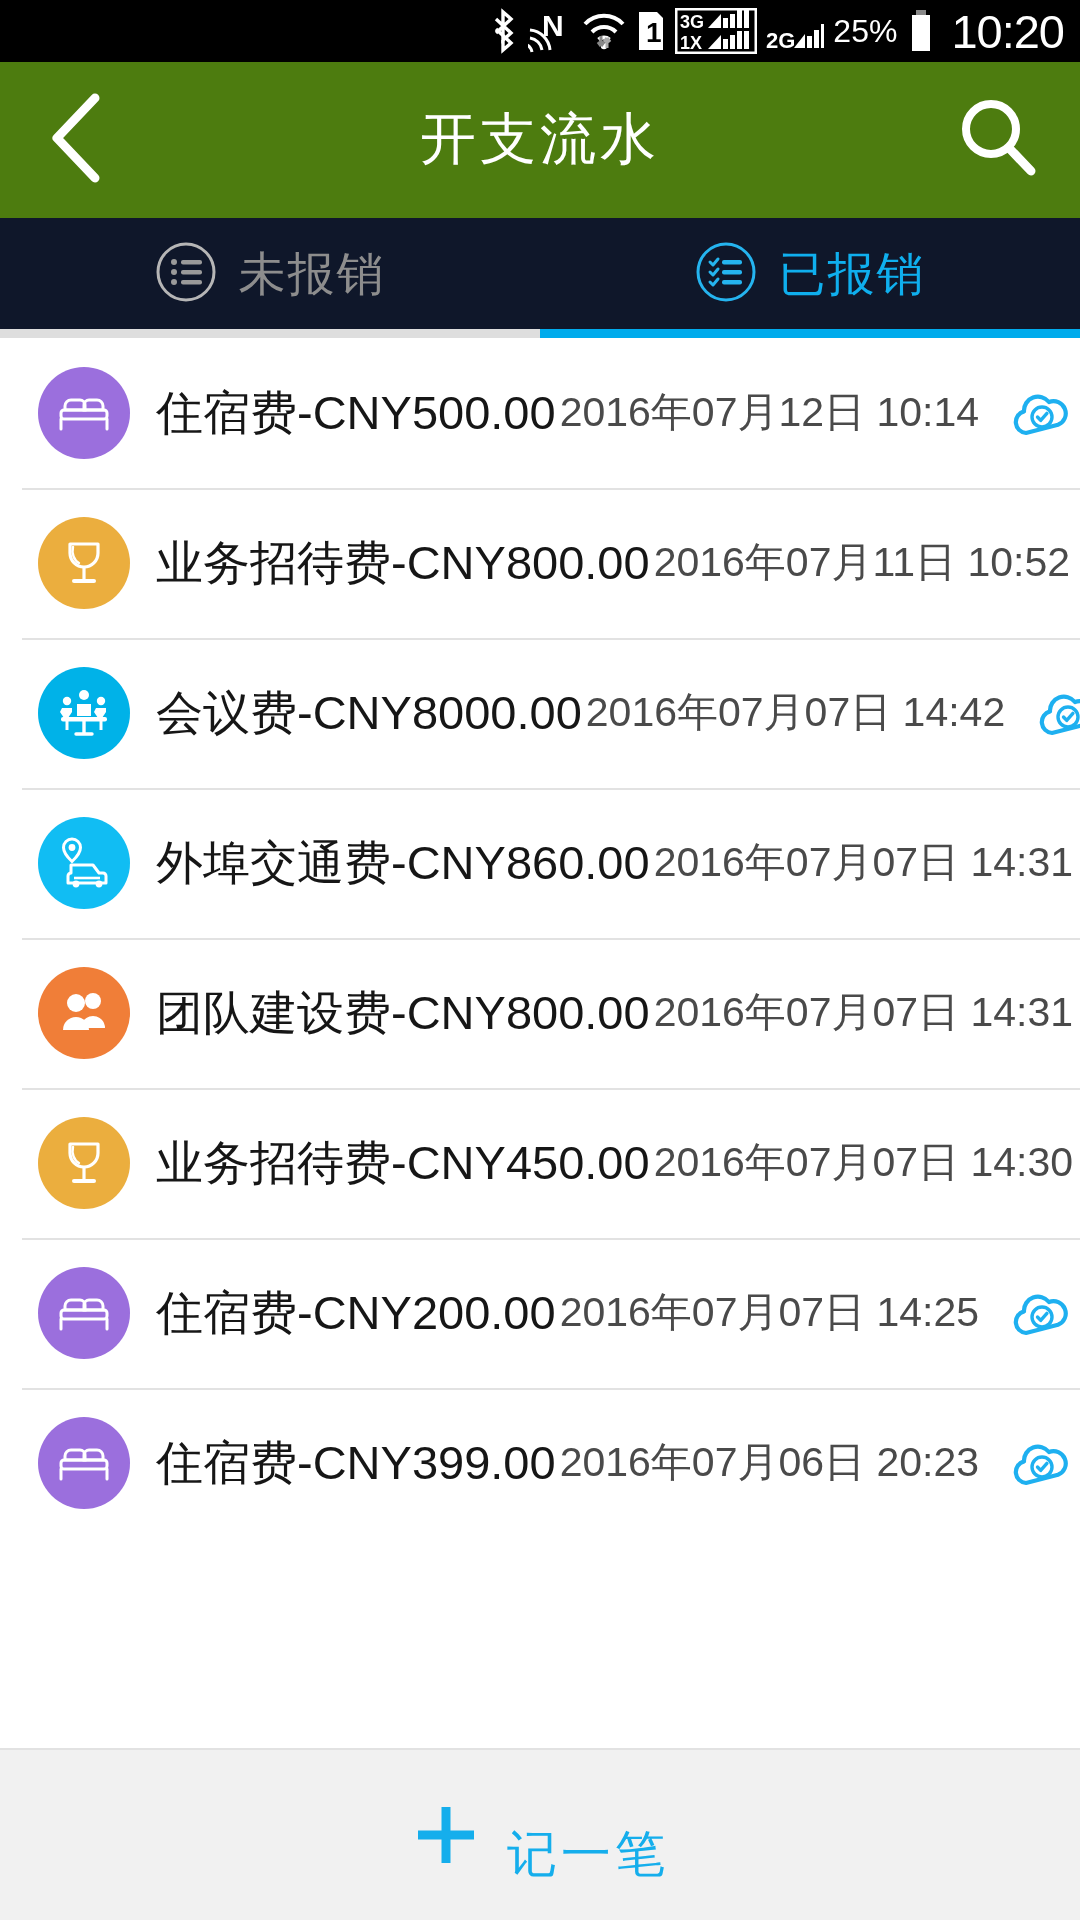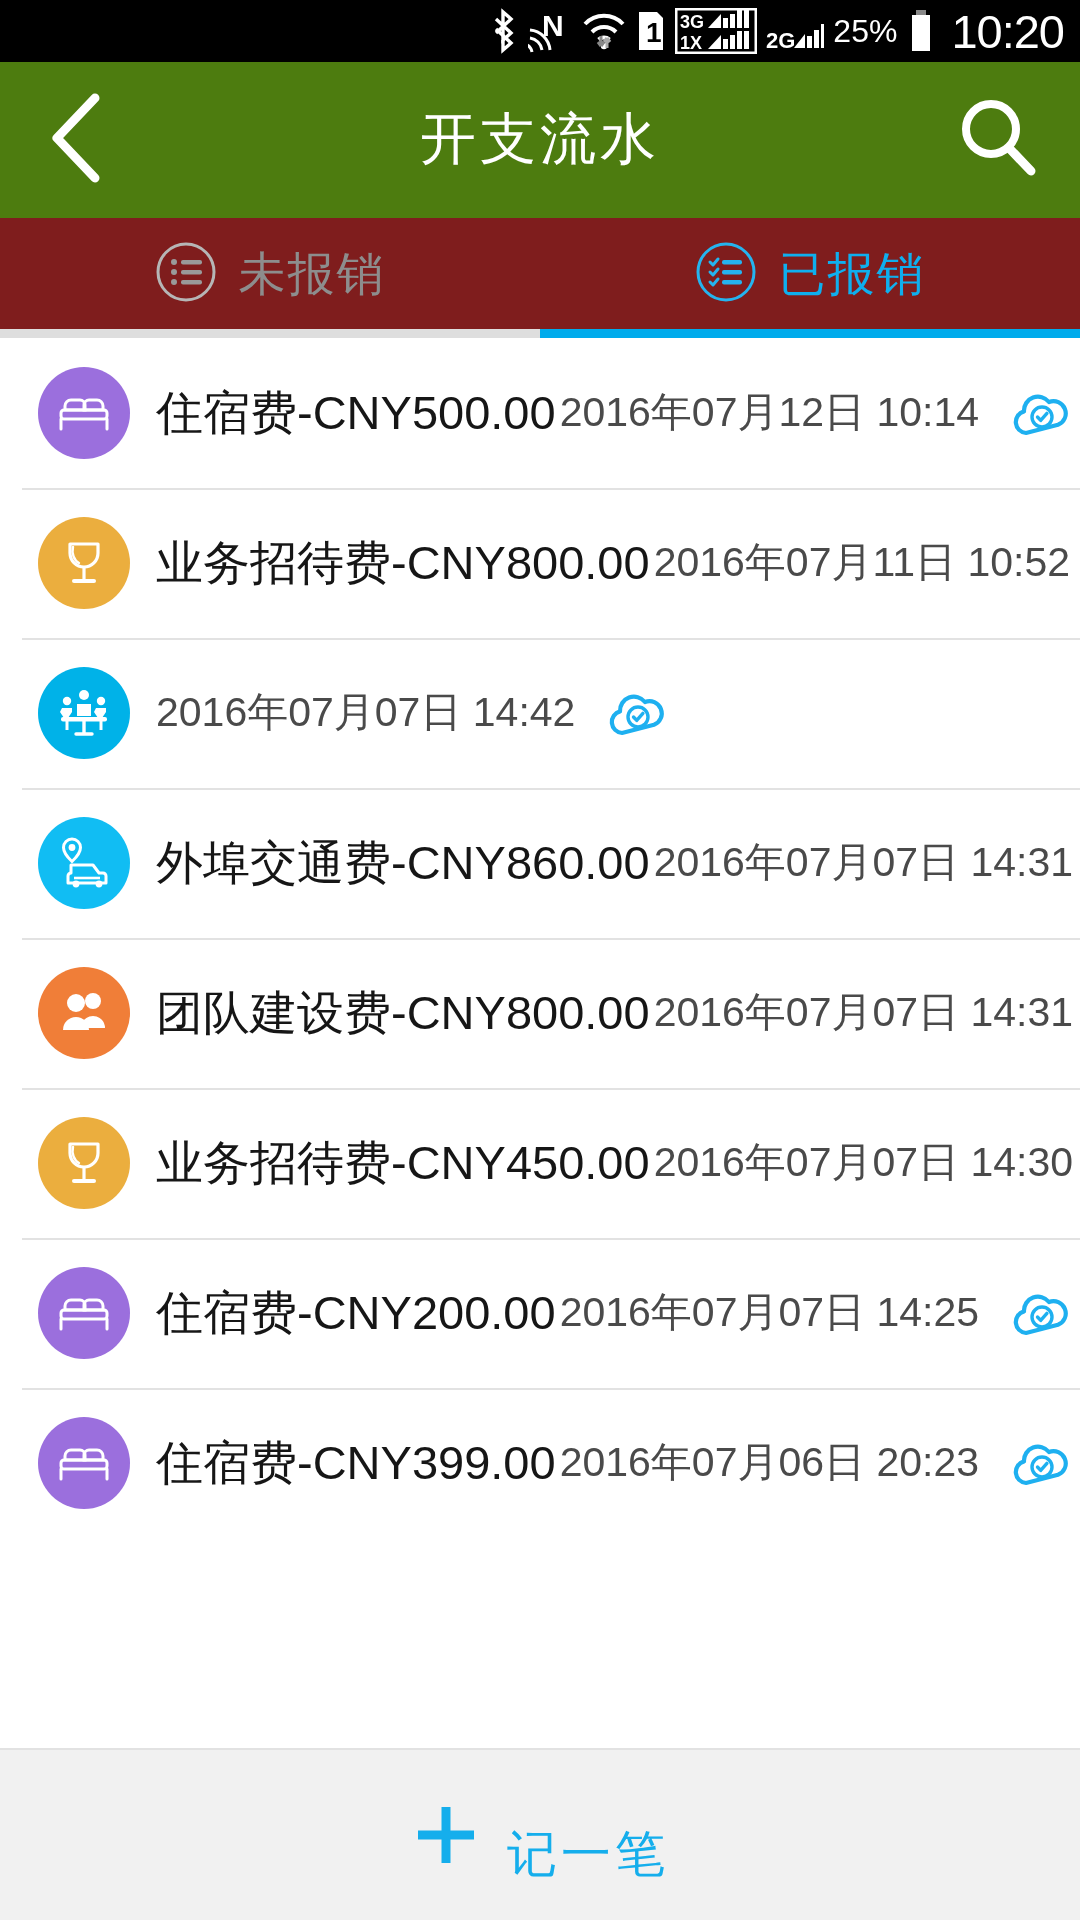--- a/index.html
+++ b/index.html
@@ -33,21 +33,21 @@
   .appbar-title {
     width:100%; text-align:center; color:#fff;
     font-size:56px; letter-spacing:4px; font-weight:400;
   }
   .search-btn {
     position:absolute; right:34px; top:50%; transform:translateY(-50%);
     width:96px; height:96px; display:flex; align-items:center; justify-content:center;
   }
 
   
-  .tabbar { flex:0 0 120px; height:120px; background:#7f1d1d; display:flex; position:relative; }
+  .tabbar { flex:0 0 120px; height:120px; background:#0f172a; display:flex; position:relative; }
   .tab {
     flex:1; display:flex; align-items:center; justify-content:center; gap:22px;
     height:112px;
   }
   .tab-label { font-size:47px; letter-spacing:2px; }
   .tab.inactive .tab-label { color:#8d8d8d; }
   .tab.active .tab-label { color:#0FAFEE; }
   .tab-underline { position:absolute; left:0; bottom:0; width:100%; height:9px; display:flex; }
   .tab-underline .seg { flex:1; }
   .seg.gray { background:#dedede; }
@@ -265,20 +265,21 @@
             <circle cx="46" cy="17" r="4.2" fill="#fff"></circle>
             <path d="M41 24 h10 v4 l-4 6 h-4 l-4 -6 z" fill="#fff"></path>
             <rect x="6" y="33" width="46" height="4.5" rx="2" fill="#fff"></rect>
             <line x1="29" y1="37" x2="29" y2="50" stroke="#fff" stroke-width="3.4"></line>
             <line x1="21" y1="50" x2="37" y2="50" stroke="#fff" stroke-width="3.4" stroke-linecap="round"></line>
             <line x1="12" y1="37" x2="12" y2="46" stroke="#fff" stroke-width="3"></line>
             <line x1="46" y1="37" x2="46" y2="46" stroke="#fff" stroke-width="3"></line>
           </svg>
         </div>
         <div class="row-text">
+          <div class="row-title">会议费-CNY8000.00</div>
           <div class="row-sub">
             <span class="row-date">2016年07月07日 14:42</span>
             <span class="cloud-icon">
               <svg width="66" height="50" viewBox="0 0 66 50">
                 <path d="M17 45 a11 11 0 0 1 -2 -21.6 A14 14 0 0 1 40 14 a11.5 11.5 0 0 1 9 22.8 z" fill="none" stroke="#1EB0F0" stroke-width="4.2" stroke-linejoin="round"></path>
                 <circle cx="33" cy="29" r="10" fill="none" stroke="#1EB0F0" stroke-width="3.4"></circle>
                 <path d="M28.5 29 l3.2 3.4 l6.2 -7" fill="none" stroke="#1EB0F0" stroke-width="3.4" stroke-linecap="round" stroke-linejoin="round"></path>
               </svg>
             </span>
           </div>

